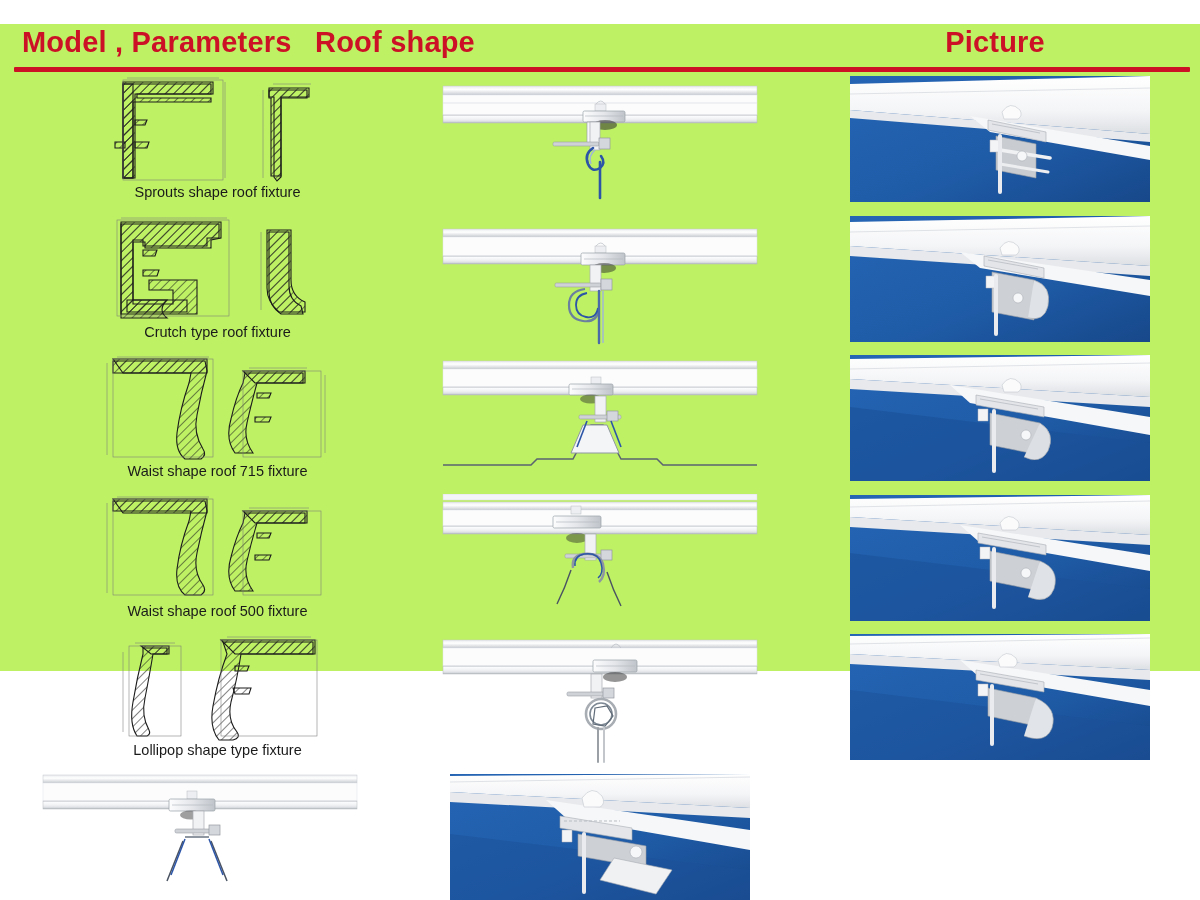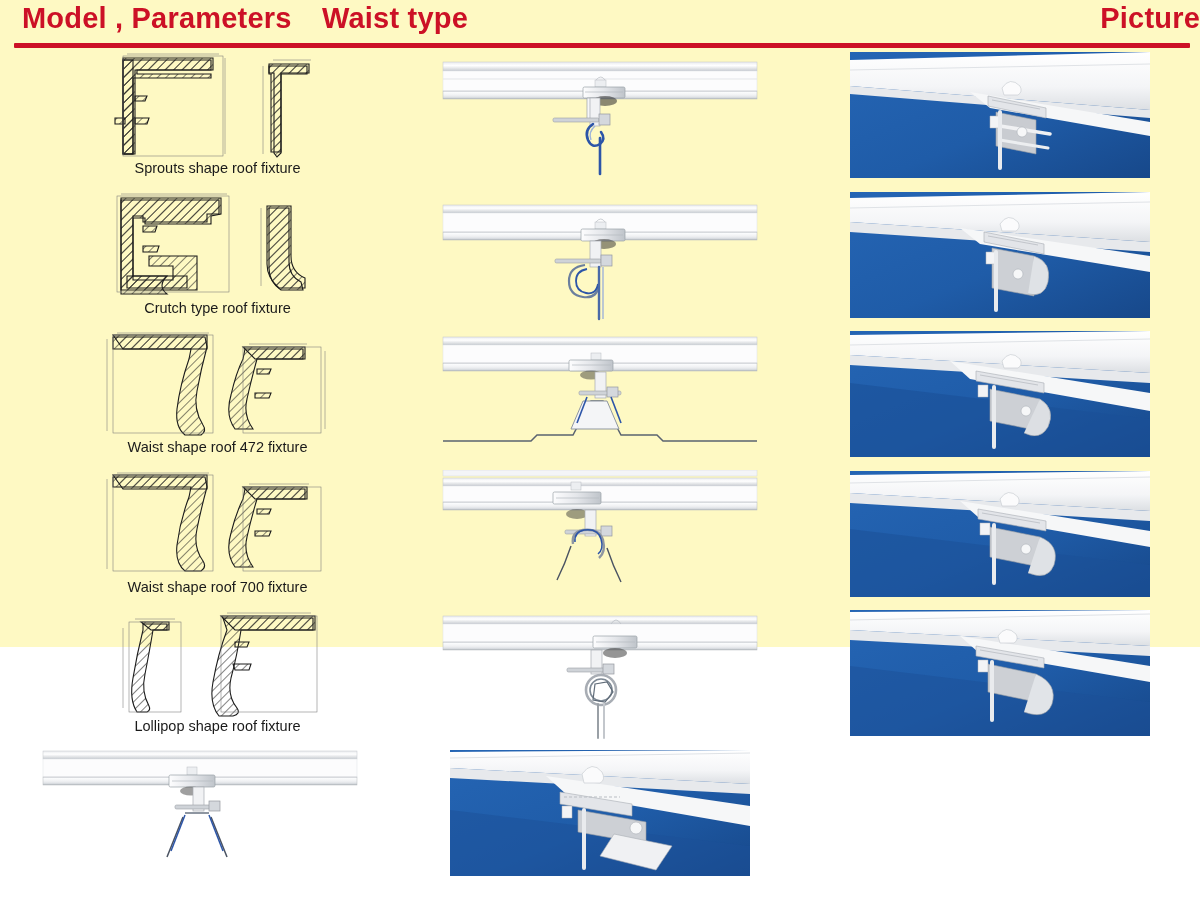--- a/index.html
+++ b/index.html
@@ -7,21 +7,22 @@
   html, body {
     margin: 0; padding: 0;
     width: 1200px; height: 900px;
     background: #ffffff;
     font-family: "Liberation Sans", sans-serif;
     overflow: hidden;
   }
   .page {
     position: relative;
     width: 1200px; height: 647px;
-    background: #fef9c3;
+    background: #bef264;
+    margin-top: 24px;
   }
 
   
   .header-row {
     position: relative;
     height: 48px;
     width: 1200px;
   }
   .col-head {
     position: absolute;
@@ -113,22 +114,22 @@
   .hatch-fill { fill: url(#hatchPat); stroke: #1c1c1c; stroke-width: 1.1; }
   .dimline { stroke: #7a7a7a; stroke-width: 0.55; fill: none; }
 </style>
 </head>
 <body>
 
 <div class="page">
 
   <div class="header-row">
     <div class="col-head col-head-1" style="color: rgb(204, 17, 38);">Model , Parameters</div>
-    <div class="col-head col-head-2" style="color: rgb(204, 17, 38);">Waist type</div>
-    <div class="col-head col-head-3" style="color: rgb(204, 17, 38); text-align: right;">Picture</div>
+    <div class="col-head col-head-2" style="color: rgb(204, 17, 38);">Roof shape</div>
+    <div class="col-head col-head-3" style="color: rgb(204, 17, 38);">Picture</div>
     <div class="header-rule" style="background: rgb(204, 17, 38);"></div>
   </div>
 
   <div class="rows">
 
     <svg width="0" height="0" style="position:absolute" aria-hidden="true">
       <defs>
         <pattern id="hatchPat" width="6" height="6" patternTransform="rotate(45)" patternUnits="userSpaceOnUse">
           <line x1="0" y1="0" x2="0" y2="6" stroke="#1c1c1c" stroke-width="1.1"></line>
         </pattern>
@@ -315,21 +316,21 @@
 
             <path class="hatch-fill" d="M152 22 h58 v10 h-46 q-6 22 -10 40 q-4 16 6 30 h-18 q-10 -14 -4 -34 q5 -22 12 -36 z"></path>
             <path class="hatch-fill" d="M150 20 h62 v12 h-50 z"></path>
             <path class="hatch-fill" d="M164 42 h14 l-2 5 h-12 z"></path>
             <path class="hatch-fill" d="M162 66 h16 l-2 5 h-14 z"></path>
             <rect class="dimline" x="150" y="20" width="78" height="86" fill="none"></rect>
             <line class="dimline" x1="156" y1="17" x2="214" y2="17"></line>
             <line class="dimline" x1="232" y1="24" x2="232" y2="102"></line>
           </svg>
         </div>
-        <div class="model-label">Waist shape roof 472 fixture</div>
+        <div class="model-label">Waist shape roof 715 fixture</div>
       </div>
 
       <div class="cell-roof">
         <div>
           <svg width="330" height="132" viewBox="0 0 330 132">
             <rect x="8" y="6" width="314" height="8" fill="url(#railGrad2)" stroke="#c3c7cc" stroke-width="0.5"></rect>
             <rect x="8" y="14" width="314" height="18" fill="#fcfcfd" stroke="#dfe2e6" stroke-width="0.5"></rect>
             <rect x="8" y="32" width="314" height="8" fill="url(#railGrad)" stroke="#b6babf" stroke-width="0.5"></rect>
             <rect x="156" y="22" width="10" height="7" fill="#eceef1" stroke="#b8bcc2" stroke-width="0.5"></rect>
             <rect x="134" y="29" width="44" height="11" rx="1.5" fill="url(#clampGrad)" stroke="#9aa0a6" stroke-width="0.7"></rect>
@@ -379,21 +380,21 @@
             <line class="dimline" x1="24" y1="6" x2="116" y2="6"></line>
             <line class="dimline" x1="14" y1="12" x2="14" y2="102"></line>
             <path class="hatch-fill" d="M152 22 h60 v10 h-48 q-6 20 -10 38 q-4 16 6 30 h-18 q-10 -14 -4 -34 q5 -20 12 -34 z"></path>
             <path class="hatch-fill" d="M150 20 h64 v12 h-52 z"></path>
             <path class="hatch-fill" d="M164 42 h14 l-2 5 h-12 z"></path>
             <path class="hatch-fill" d="M162 64 h16 l-2 5 h-14 z"></path>
             <rect class="dimline" x="150" y="20" width="78" height="84" fill="none"></rect>
             <line class="dimline" x1="156" y1="17" x2="216" y2="17"></line>
           </svg>
         </div>
-        <div class="model-label">Waist shape roof 700 fixture</div>
+        <div class="model-label">Waist shape roof 500 fixture</div>
       </div>
 
       <div class="cell-roof">
         <div>
           <svg width="330" height="132" viewBox="0 0 330 132">
             <rect x="8" y="0" width="314" height="6" fill="#f4f5f7" stroke="#d4d8dc" stroke-width="0.5"></rect>
             <rect x="8" y="8" width="314" height="8" fill="url(#railGrad2)" stroke="#c3c7cc" stroke-width="0.5"></rect>
             <rect x="8" y="16" width="314" height="16" fill="#fcfcfd" stroke="#dfe2e6" stroke-width="0.5"></rect>
             <rect x="8" y="32" width="314" height="8" fill="url(#railGrad)" stroke="#b6babf" stroke-width="0.5"></rect>
             <rect x="136" y="12" width="10" height="8" fill="#eceef1" stroke="#b8bcc2" stroke-width="0.5"></rect>
@@ -446,21 +447,21 @@
             <line class="dimline" x1="30" y1="22" x2="30" y2="102"></line>
 
             <path class="hatch-fill" d="M130 12 h90 v12 h-72 q-4 26 -10 48 q-4 18 6 30 q4 6 -4 8 h-14 q-10 -12 -6 -34 q5 -28 14 -52 z"></path>
             <path class="hatch-fill" d="M128 10 h94 v14 h-80 z"></path>
             <path class="hatch-fill" d="M142 36 h14 l-2 5 h-12 z"></path>
             <path class="hatch-fill" d="M140 58 h18 l-2 6 h-14 z"></path>
             <rect class="dimline" x="128" y="10" width="96" height="96" fill="none"></rect>
             <line class="dimline" x1="134" y1="7" x2="218" y2="7"></line>
           </svg>
         </div>
-        <div class="model-label">Lollipop shape roof fixture</div>
+        <div class="model-label">Lollipop shape type fixture</div>
       </div>
 
       <div class="cell-roof">
         <div>
           <svg width="330" height="132" viewBox="0 0 330 132">
             <rect x="8" y="6" width="314" height="8" fill="url(#railGrad2)" stroke="#c3c7cc" stroke-width="0.5"></rect>
             <rect x="8" y="14" width="314" height="18" fill="#fcfcfd" stroke="#dfe2e6" stroke-width="0.5"></rect>
             <rect x="8" y="32" width="314" height="8" fill="url(#railGrad)" stroke="#b6babf" stroke-width="0.5"></rect>
             <path d="M176 14 q5 -8 10 0" fill="none" stroke="#c0c4c9" stroke-width="0.9"></path>
             <rect x="158" y="26" width="44" height="12" rx="1.5" fill="url(#clampGrad)" stroke="#9aa0a6" stroke-width="0.7"></rect>

